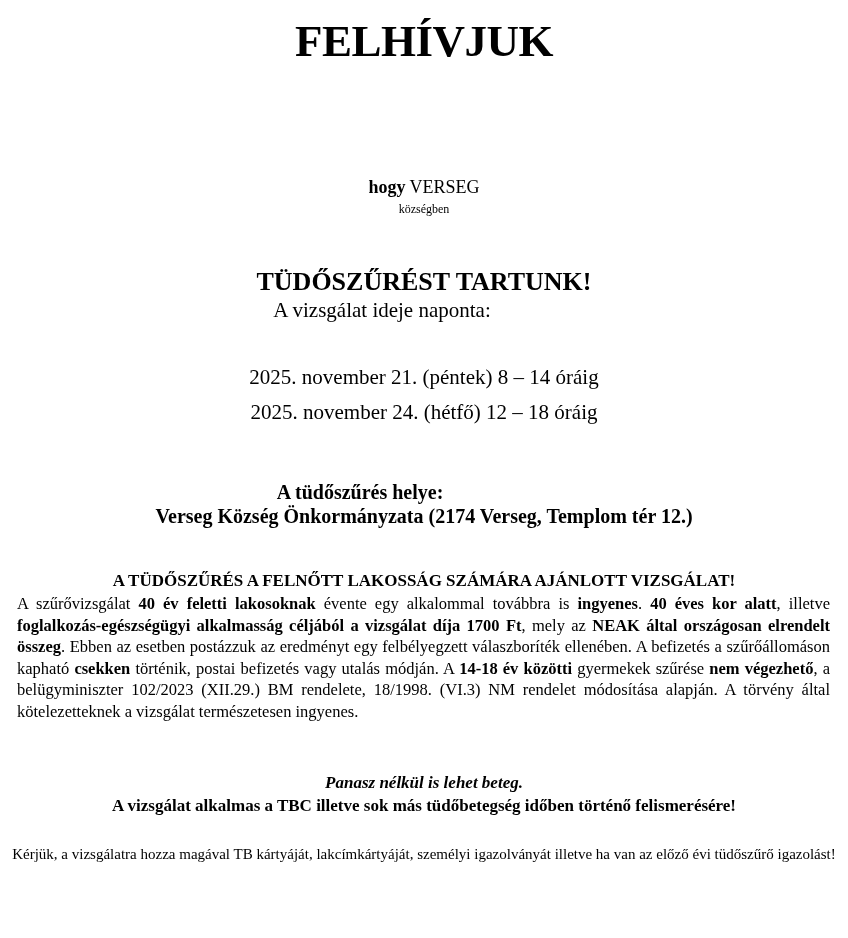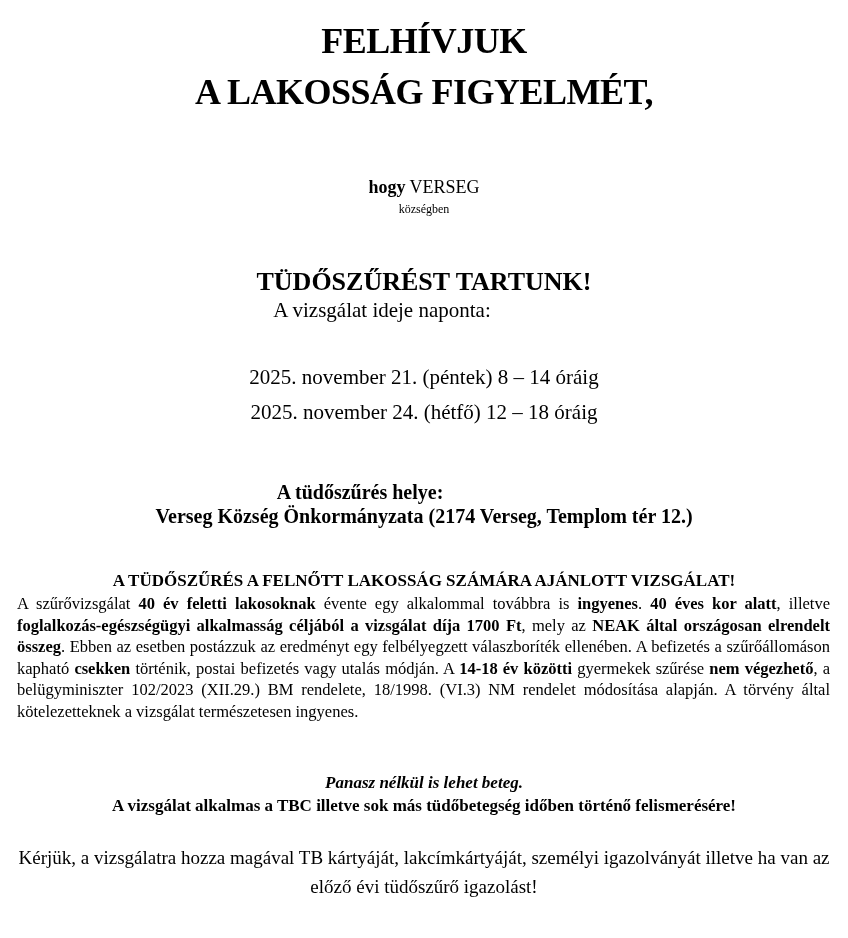--- a/index.html
+++ b/index.html
@@ -5,21 +5,21 @@
     html, body { margin: 0; padding: 0; background: #ffffff; }
     body {
       width: 848px; height: 938px; overflow: hidden;
       font-family: "Liberation Serif", "DejaVu Serif", serif;
       color: #000000;
       position: relative;
     }
     .center { text-align: center; }
     .title {
       position: absolute; left: 0; width: 848px; top: 16px;
-      font-weight: bold; font-size: 36px; line-height: 51px;
+      font-weight: bold; font-size: 45px; line-height: 51px;
       letter-spacing: -0.5px;
     }
     .title div { white-space: nowrap; }
     .hogy {
       position: absolute; left: 0; width: 848px; top: 176px;
       font-size: 18px; line-height: 22px;
     }
     .hogy b { font-weight: bold; }
     .kozsegben {
       position: absolute; left: 0; width: 848px; top: 201px;
@@ -60,29 +60,28 @@
     .panasz {
       position: absolute; left: 0; width: 848px; top: 772px;
       font-weight: bold; font-size: 17px; line-height: 22px; font-style: italic;
     }
     .alkalmas {
       position: absolute; left: 0; width: 848px; top: 795px;
       font-weight: bold; font-size: 17px; line-height: 22px;
     }
     .kerjuk {
       position: absolute; left: 10px; width: 828px; top: 843px;
-      font-size: 19px; line-height: 29px;
+      font-size: 15px; line-height: 22px;
     }
   </style>
 </head>
 <body>
 
 <div class="title center">
   <div>FELHÍVJUK</div>
-  <div>A LAKOSSÁG FIGYELMÉT,</div>
 </div>
 
 <div class="hogy center">
   <b>hogy</b>
   <span>VERSEG</span>
 </div>
 <div class="kozsegben center">községben</div>
 
 <div class="tudo-title center">TÜDŐSZŰRÉST TARTUNK!</div>
 <div class="ideje center">A vizsgálat ideje naponta:</div>

